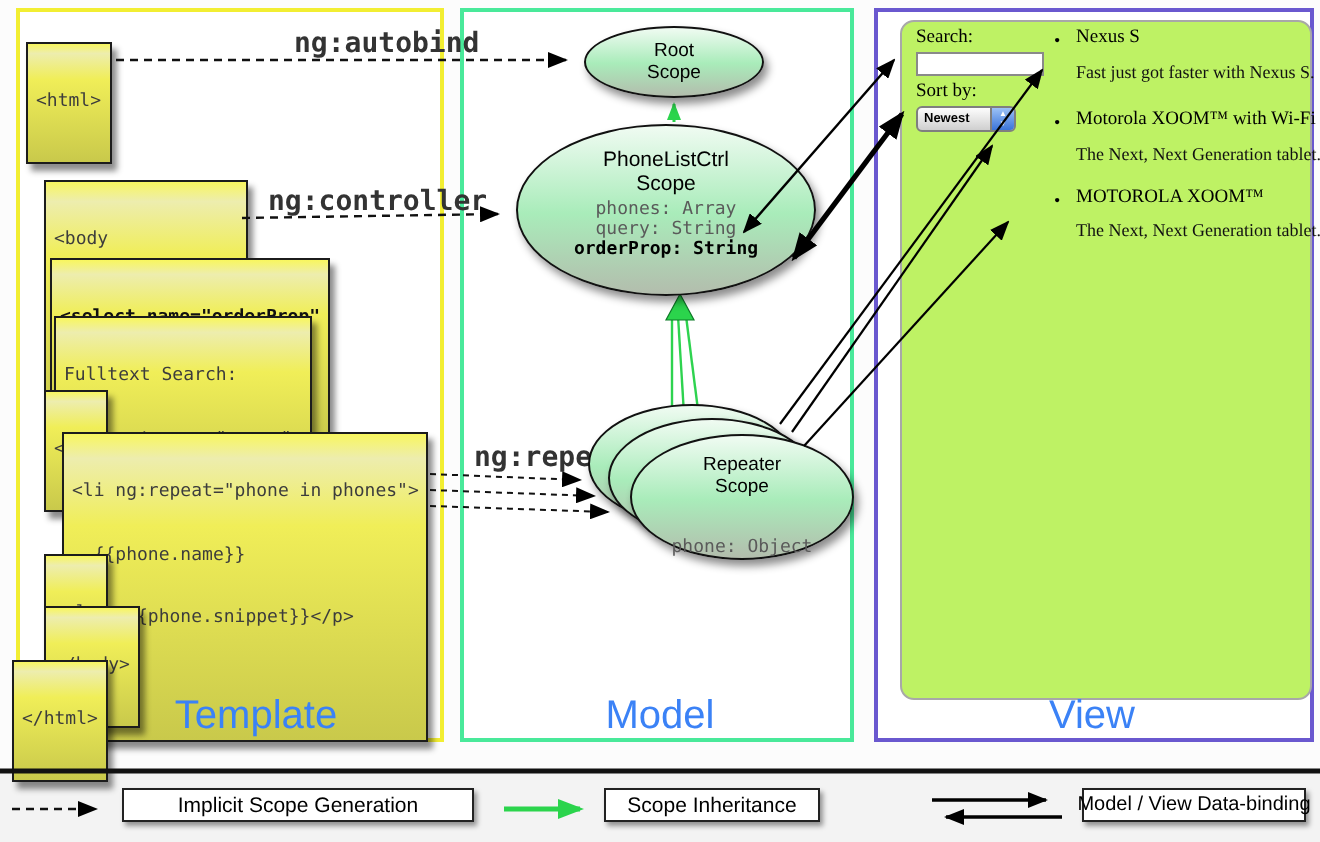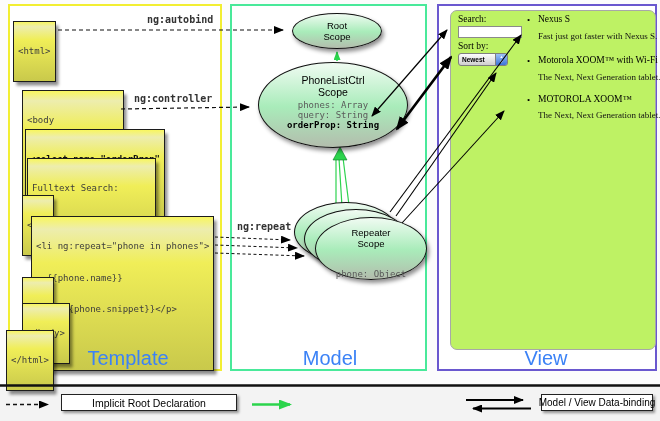--- a/index.html
+++ b/index.html
@@ -17,21 +17,21 @@
   svg.lay{position:absolute;left:0;top:0;z-index:1;pointer-events:none;}
   svg.over{z-index:3;}
   
   .codebox{position:absolute;z-index:2;
      background:linear-gradient(180deg,#f8f65f 0%,#ededae 8%,#f0ee58 30%,#c9c94b 100%);
      border:1px solid #1c1c1c;box-shadow:2.5px 3.5px 3px rgba(0,0,0,.45);
      font-family:"DejaVu Sans Mono",monospace;font-size:9px;line-height:10.5px;
      color:#3c3c3c;padding:3px 4px;white-space:pre;}
   .codebox .b{font-weight:bold;color:#101010;}
   .anno{position:absolute;z-index:2;font-family:"DejaVu Sans Mono",monospace;
-        font-weight:bold;font-size:10px;color:#333;white-space:pre;}
+        font-weight:bold;font-size:14px;color:#333;white-space:pre;}
   
   .ellipse{position:absolute;z-index:2;border-radius:50%;border:1.6px solid #111;
      background:linear-gradient(180deg,#f0fbf2 0%,#a9ecba 52%,#b3bdad 100%);
      box-shadow:2px 3px 4px rgba(0,0,0,.45);text-align:center;box-sizing:border-box;}
   .scope-title{font-size:10.5px;line-height:12px;color:#000;}
   .scope-title.sm{font-size:9.5px;line-height:10.5px;}
   .scope-prop{font-family:"DejaVu Sans Mono",monospace;font-size:9px;line-height:10px;color:#5a5a5a;white-space:pre;}
   .scope-prop.b{font-weight:bold;color:#000;}
   
   #vwindow{position:absolute;left:450px;top:10px;width:204px;height:338px;z-index:2;
@@ -163,21 +163,22 @@
 
     <span class="vbullet" style="left:76px;top:84px">•</span>
     <div class="vitem-title" style="left:87px;top:83px">MOTOROLA XOOM™</div>
     <div class="vitem-desc" style="left:87px;top:99px">The Next, Next Generation tablet.</div>
   </div>
 
   <div class="col-label" style="left:128px">Template</div>
   <div class="col-label" style="left:330px">Model</div>
   <div class="col-label" style="left:546px">View</div>
 
-  <div class="lbox" style="left:61px;width:176px">Implicit Root Declaration</div>
+  <div class="lbox" style="left:61px;width:176px">Implicit Scope Generation</div>
+  <div class="lbox" style="left:302px;width:108px">Scope Inheritance</div>
   <div class="lbox" style="left:541px;width:112px;font-size:10px">Model / View Data-binding</div>
 
   <svg class="lay over" width="660" height="421" viewBox="0 0 660 421">
     <defs>
       <marker id="ma" orient="auto" markerUnits="userSpaceOnUse" markerWidth="10" markerHeight="8" refX="9" refY="4">
         <path d="M0,0 L10,4 L0,8 Z" fill="#000"></path>
       </marker>
       <marker id="maR" orient="auto-start-reverse" markerUnits="userSpaceOnUse" markerWidth="10" markerHeight="8" refX="9" refY="4">
         <path d="M0,0 L10,4 L0,8 Z" fill="#000"></path>
       </marker>

